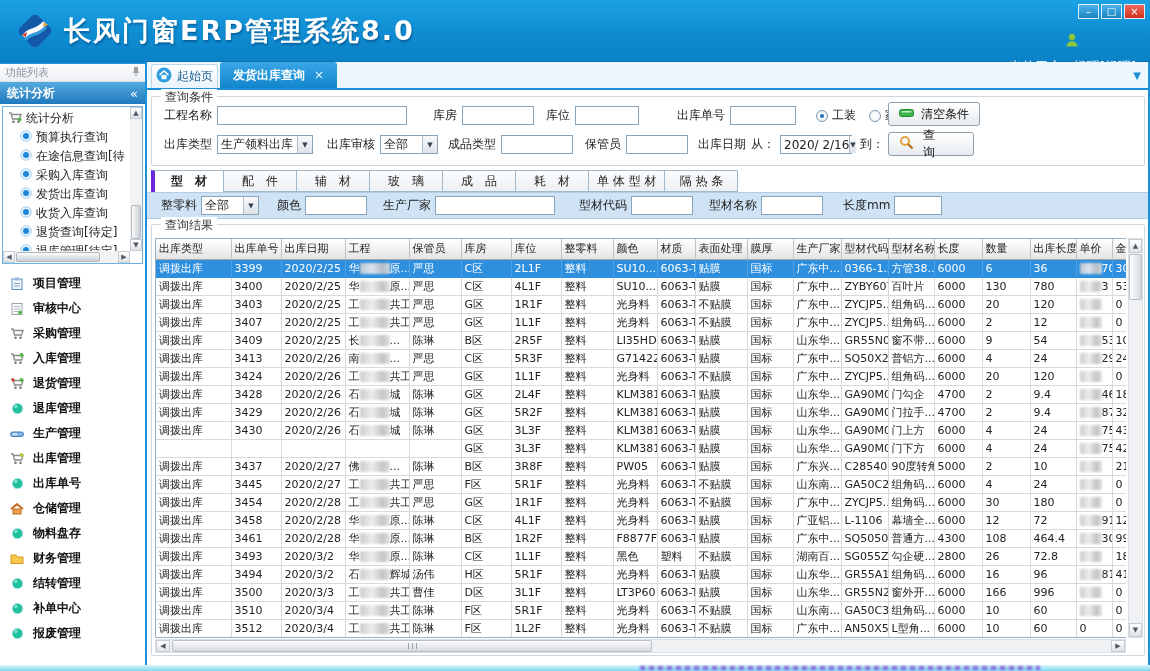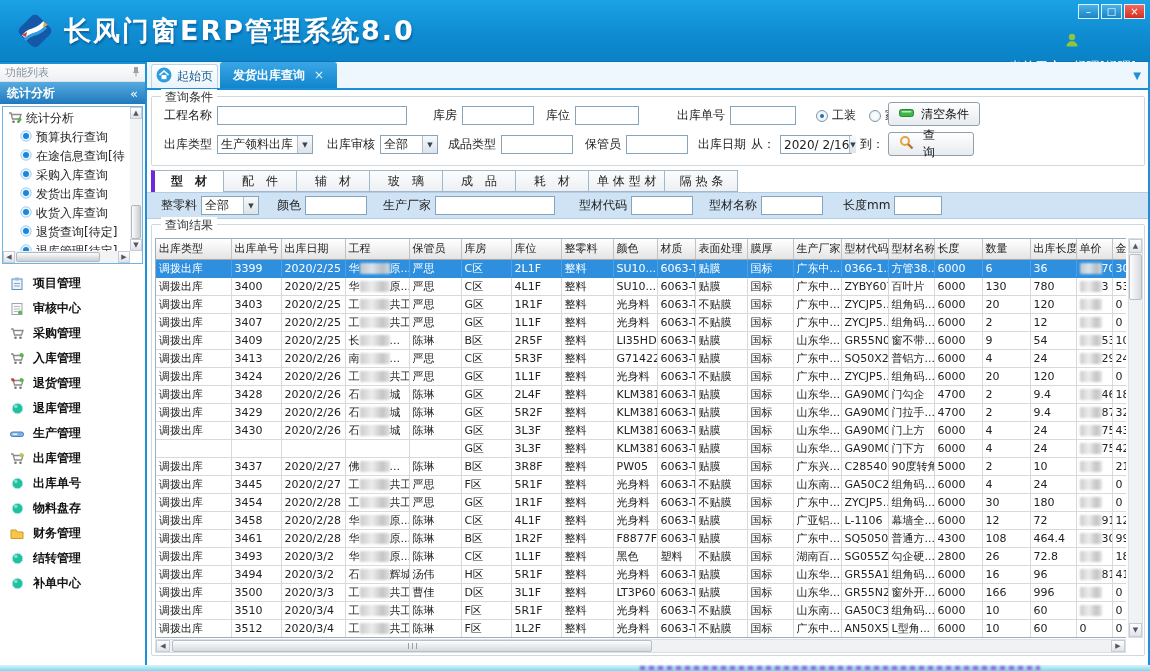--- a/index.html
+++ b/index.html
@@ -304,20 +304,29 @@
         <span class="mi">
           <svg width="13" height="13">
             <circle cx="6.5" cy="6.5" r="5.3" fill="#1fc29a" stroke="#bfe6f7"></circle>
             <circle cx="4.8" cy="4.4" r="1.8" fill="#8ae9d2" opacity=".85"></circle>
           </svg>
         </span>
         <span>出库单号</span>
       </div>
       <div class="menu-item">
         <span class="mi">
+          <svg width="14" height="12">
+            <path d="M1 6 L7 1.2 L13 6" fill="none" stroke="#c96a1e" stroke-width="2"></path>
+            <rect x="3" y="6" width="8" height="5" fill="#f0a04a" stroke="#b36a1f"></rect>
+          </svg>
+        </span>
+        <span>仓储管理</span>
+      </div>
+      <div class="menu-item">
+        <span class="mi">
           <svg width="13" height="13">
             <circle cx="6.5" cy="6.5" r="5.3" fill="#1fc29a" stroke="#bfe6f7"></circle>
             <circle cx="4.8" cy="4.4" r="1.8" fill="#8ae9d2" opacity=".85"></circle>
           </svg>
         </span>
         <span>物料盘存</span>
       </div>
       <div class="menu-item">
         <span class="mi">
           <svg width="14" height="11">
@@ -336,20 +345,29 @@
         <span>结转管理</span>
       </div>
       <div class="menu-item">
         <span class="mi">
           <svg width="13" height="13">
             <circle cx="6.5" cy="6.5" r="5.3" fill="#1fc29a" stroke="#bfe6f7"></circle>
             <circle cx="4.8" cy="4.4" r="1.8" fill="#8ae9d2" opacity=".85"></circle>
           </svg>
         </span>
         <span>补单中心</span>
+      </div>
+      <div class="menu-item">
+        <span class="mi">
+          <svg width="13" height="13">
+            <circle cx="6.5" cy="6.5" r="5.3" fill="#1fc29a" stroke="#bfe6f7"></circle>
+            <circle cx="4.8" cy="4.4" r="1.8" fill="#8ae9d2" opacity=".85"></circle>
+          </svg>
+        </span>
+        <span>报废管理</span>
       </div>
     </div>
   <div class="sidebar-bottom">
     <span><svg width="13" height="13">
           <circle cx="6.5" cy="6.5" r="5.3" fill="#1fc29a" stroke="#bfe6f7"></circle>
           <circle cx="4.8" cy="4.4" r="1.8" fill="#8ae9d2" opacity=".85"></circle>
         </svg></span>
     <span><svg width="13" height="13">
           <circle cx="6.5" cy="6.5" r="5.3" fill="#1fc29a" stroke="#bfe6f7"></circle>
           <circle cx="4.8" cy="4.4" r="1.8" fill="#8ae9d2" opacity=".85"></circle>

